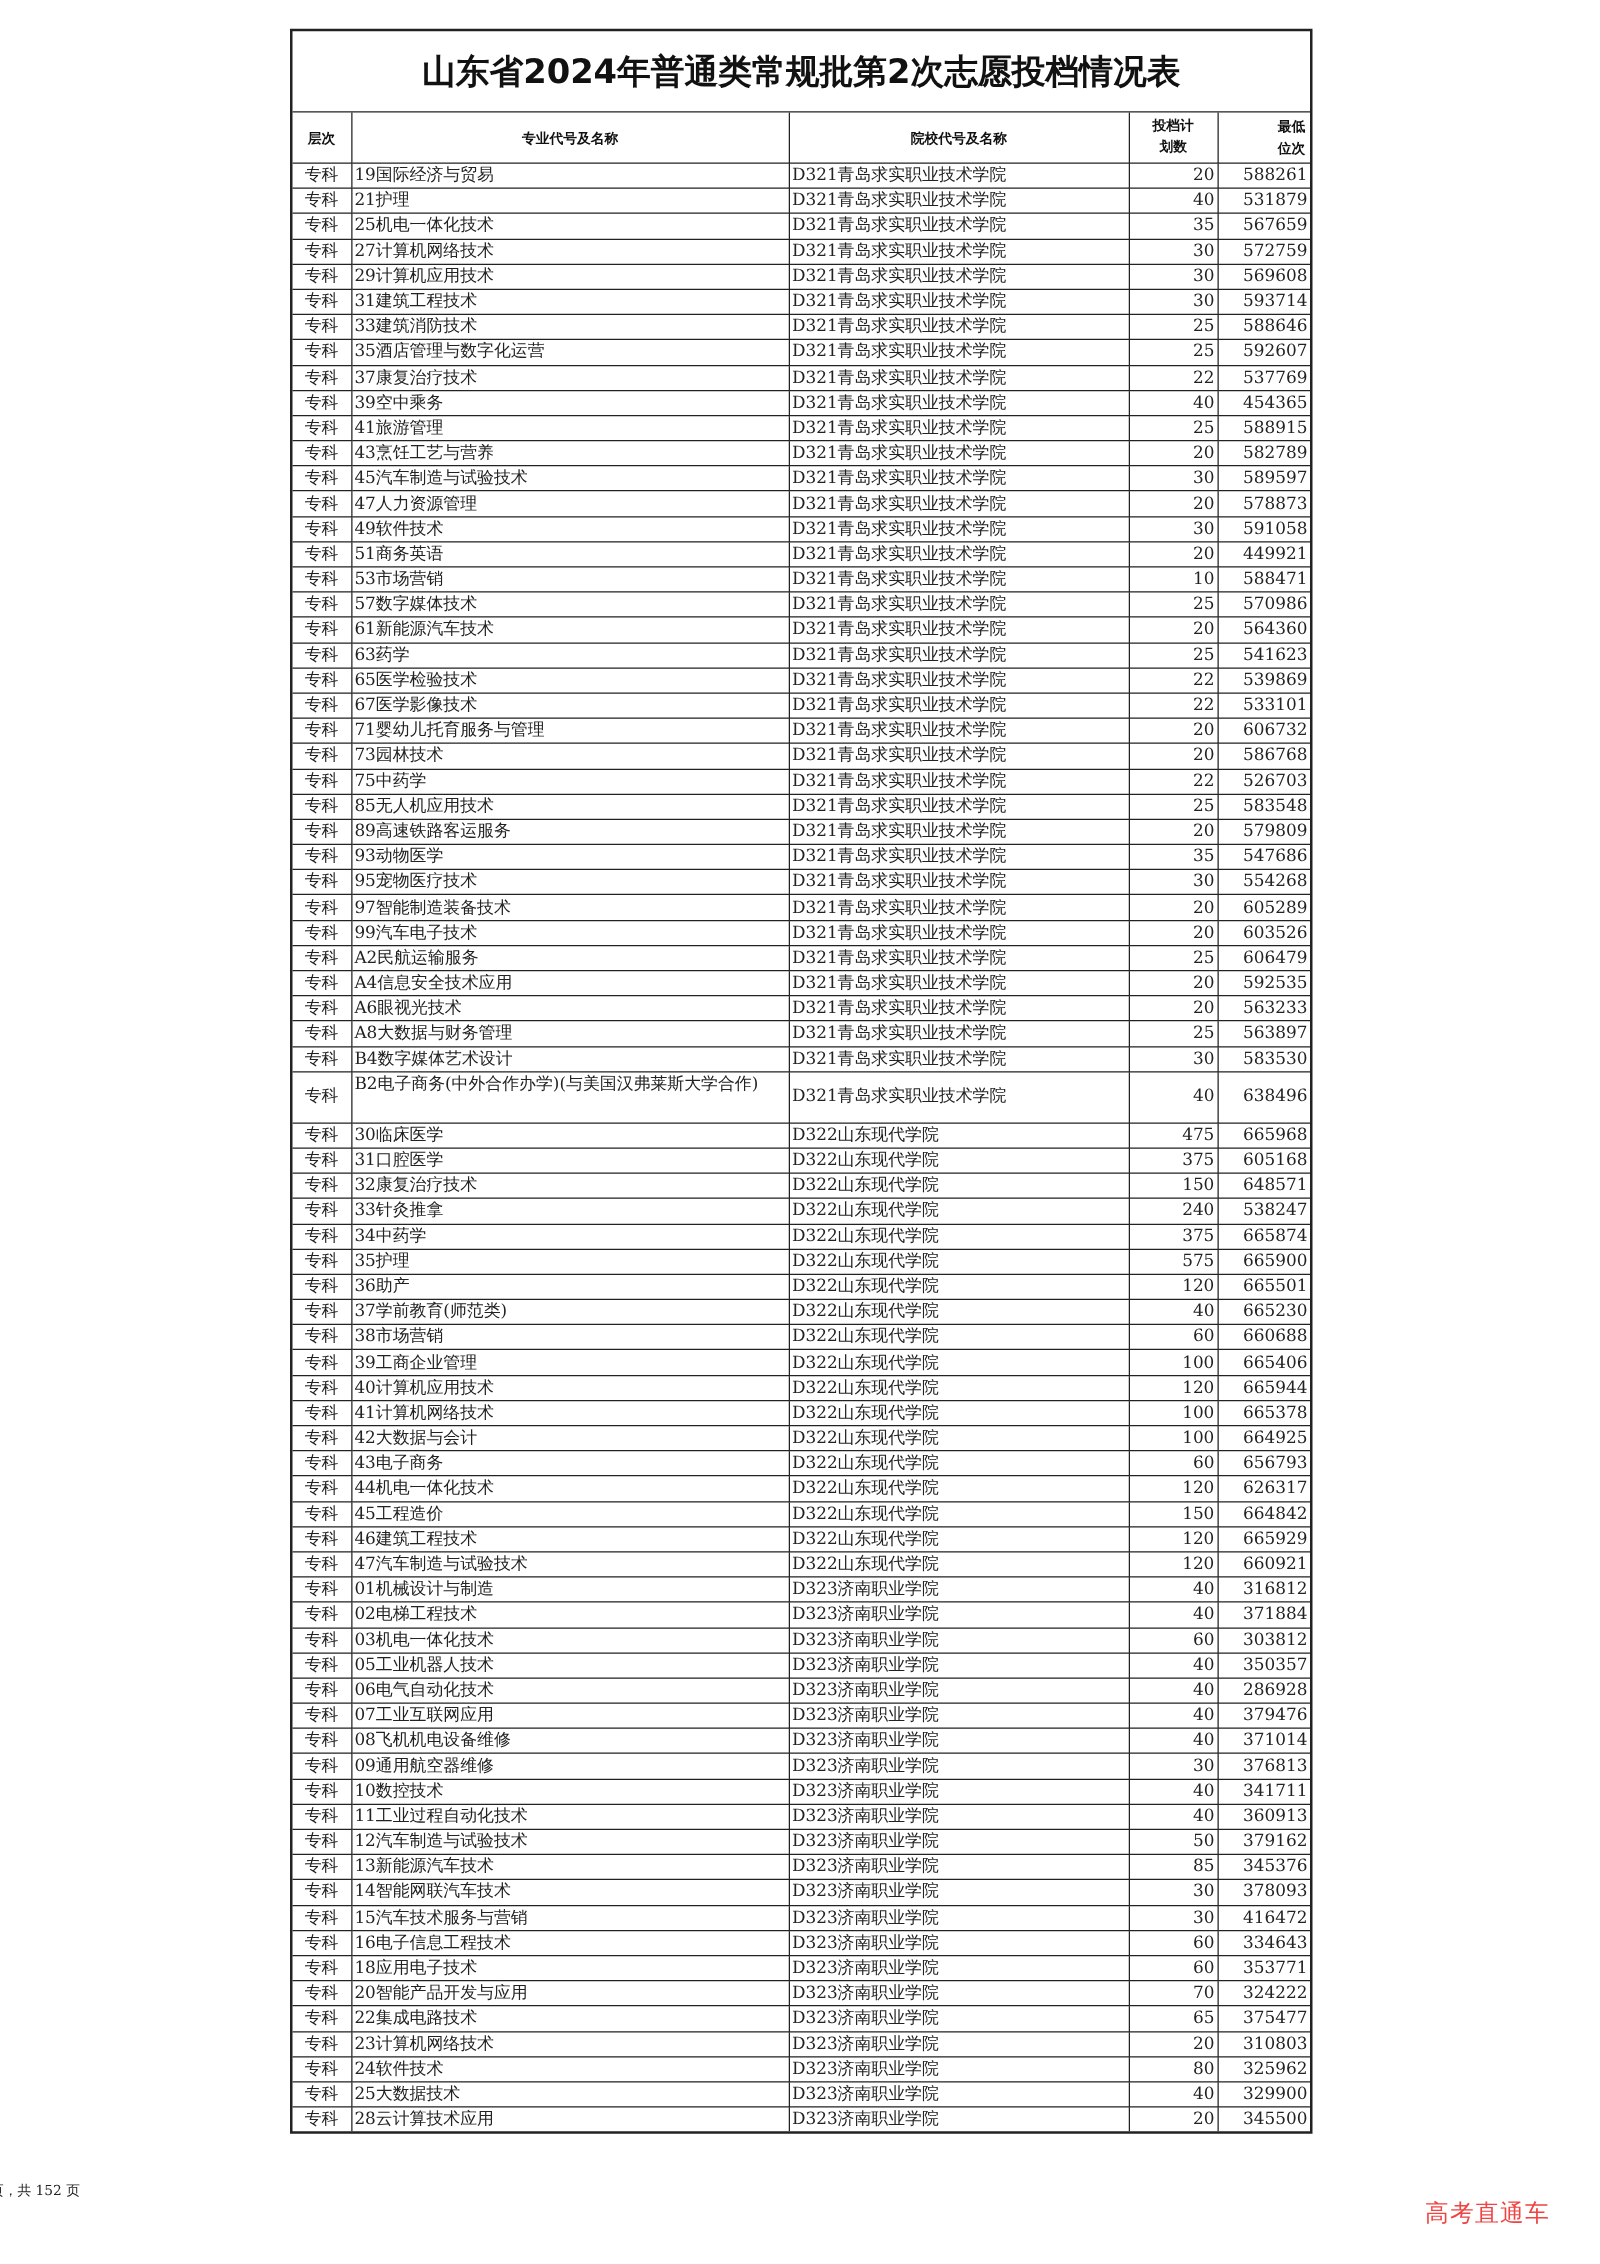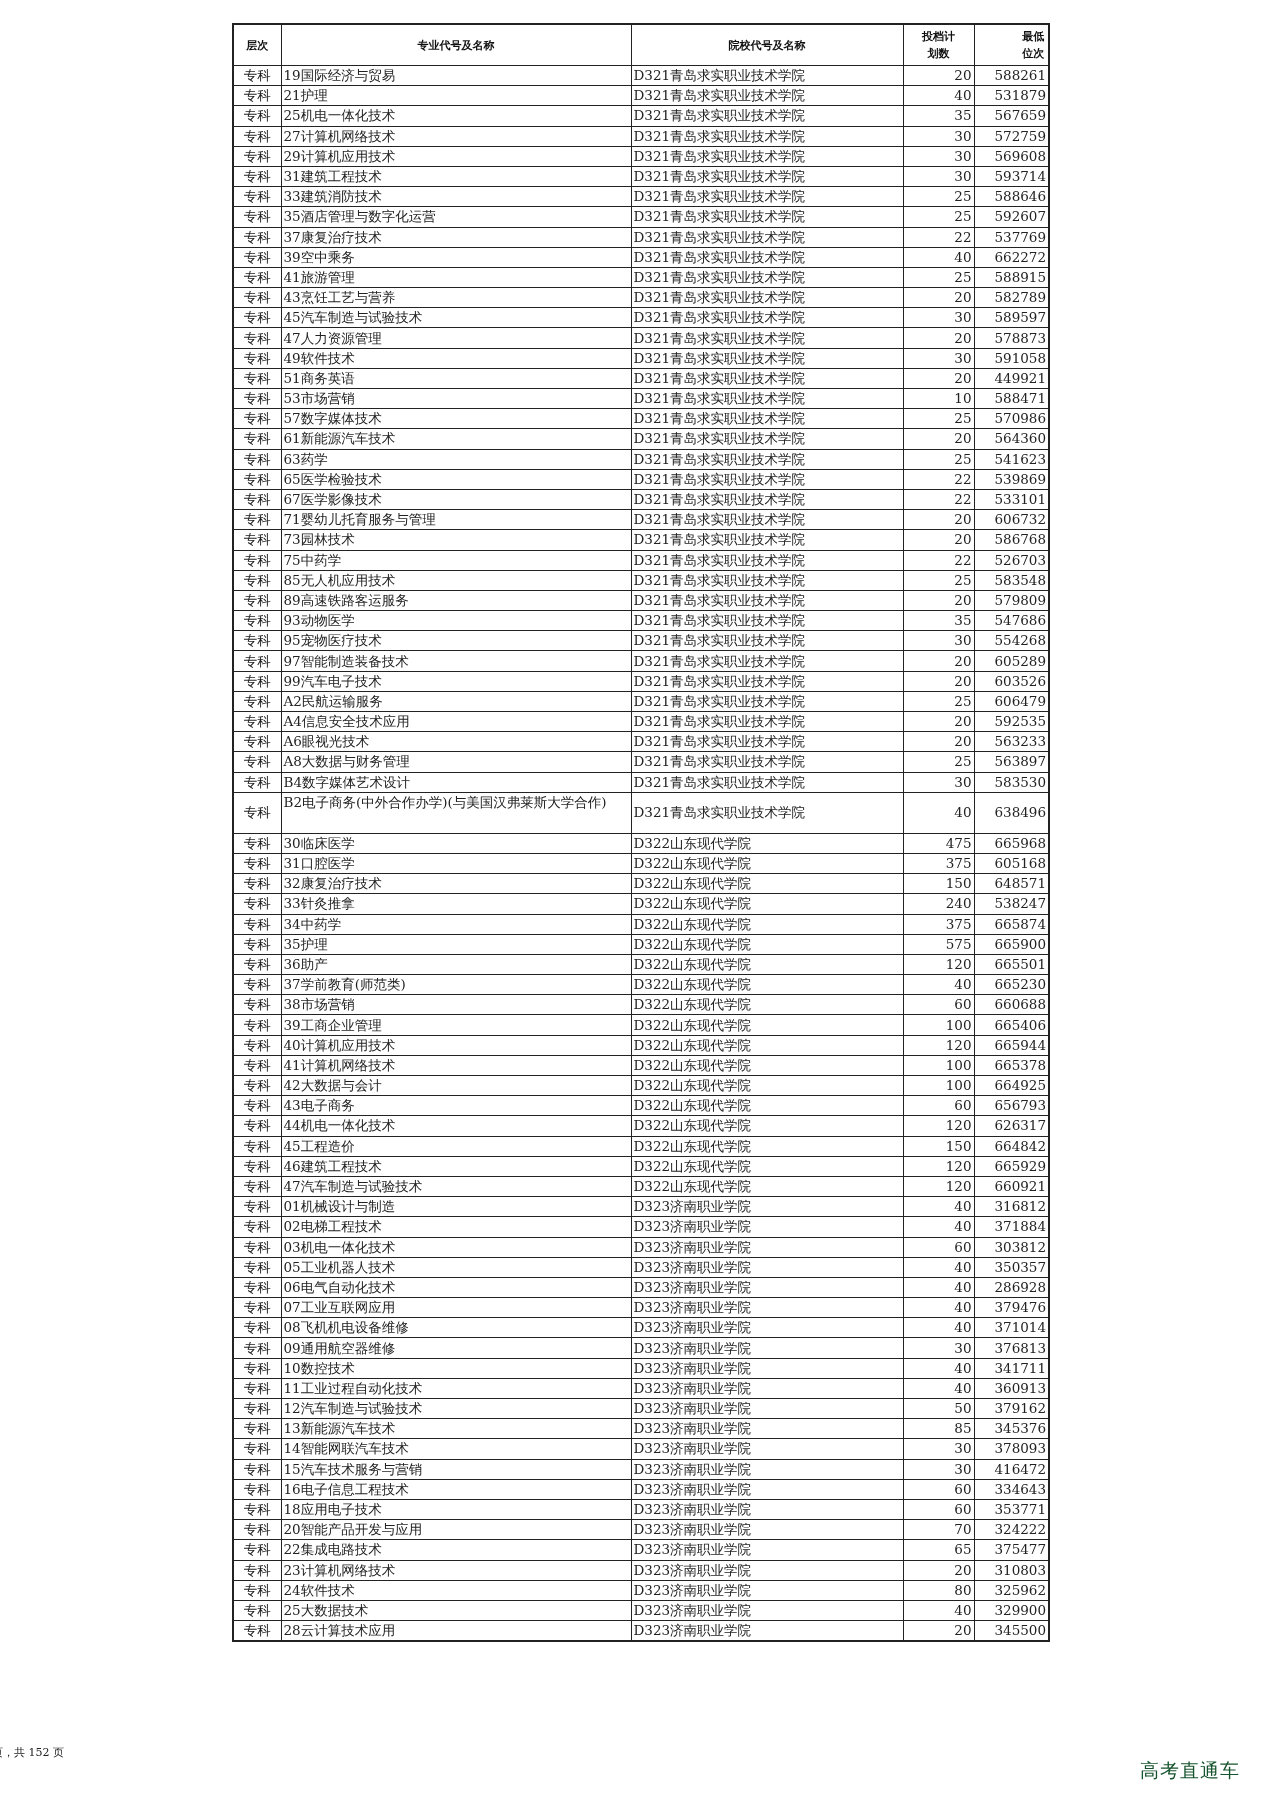--- a/index.html
+++ b/index.html
@@ -22,26 +22,27 @@
   td:first-child { border-left: none; text-align: center; padding: 0; }
   td:last-child { border-right: none; }
   td.num { text-align: right; padding-right: 2px; }
   tr.tall td { height: 40px; }
   tr.tall td.major { white-space: normal; line-height: 19px; vertical-align: top; }
   tbody tr:last-child td { border-bottom: none; }
   .footer { position: absolute; top: 1745px; left: 0; width: 100%; text-align: left;
             font-size: 11px; color: #222; padding-left: 0; }
   .footer span { display: inline-block; margin-left: -40px; }
   .watermark { position: absolute; right: 40px; top: 1758px; font-family: "DejaVu Sans", "Liberation Sans", sans-serif;
-               font-size: 19px; color: #14532d; letter-spacing: 1px; }
+               font-size: 19px; color: #ef4444; letter-spacing: 1px; }
 </style>
 </head>
 <body>
 
 <div class="sheet">
+  <div class="title">山东省2024年普通类常规批第2次志愿投档情况表</div>
   <table>
     <colgroup>
         <col class="c1">
         <col class="c2">
         <col class="c3">
         <col class="c4">
         <col class="c5">
       </colgroup>
     <thead>
       <tr>
@@ -115,21 +116,21 @@
           <td class="major">37康复治疗技术</td>
           <td>D321青岛求实职业技术学院</td>
           <td class="num">22</td>
           <td class="num">537769</td>
         </tr>
         <tr>
           <td>专科</td>
           <td class="major">39空中乘务</td>
           <td>D321青岛求实职业技术学院</td>
           <td class="num">40</td>
-          <td class="num">662272</td>
+          <td class="num">454365</td>
         </tr>
         <tr>
           <td>专科</td>
           <td class="major">41旅游管理</td>
           <td>D321青岛求实职业技术学院</td>
           <td class="num">25</td>
           <td class="num">588915</td>
         </tr>
         <tr>
           <td>专科</td>

